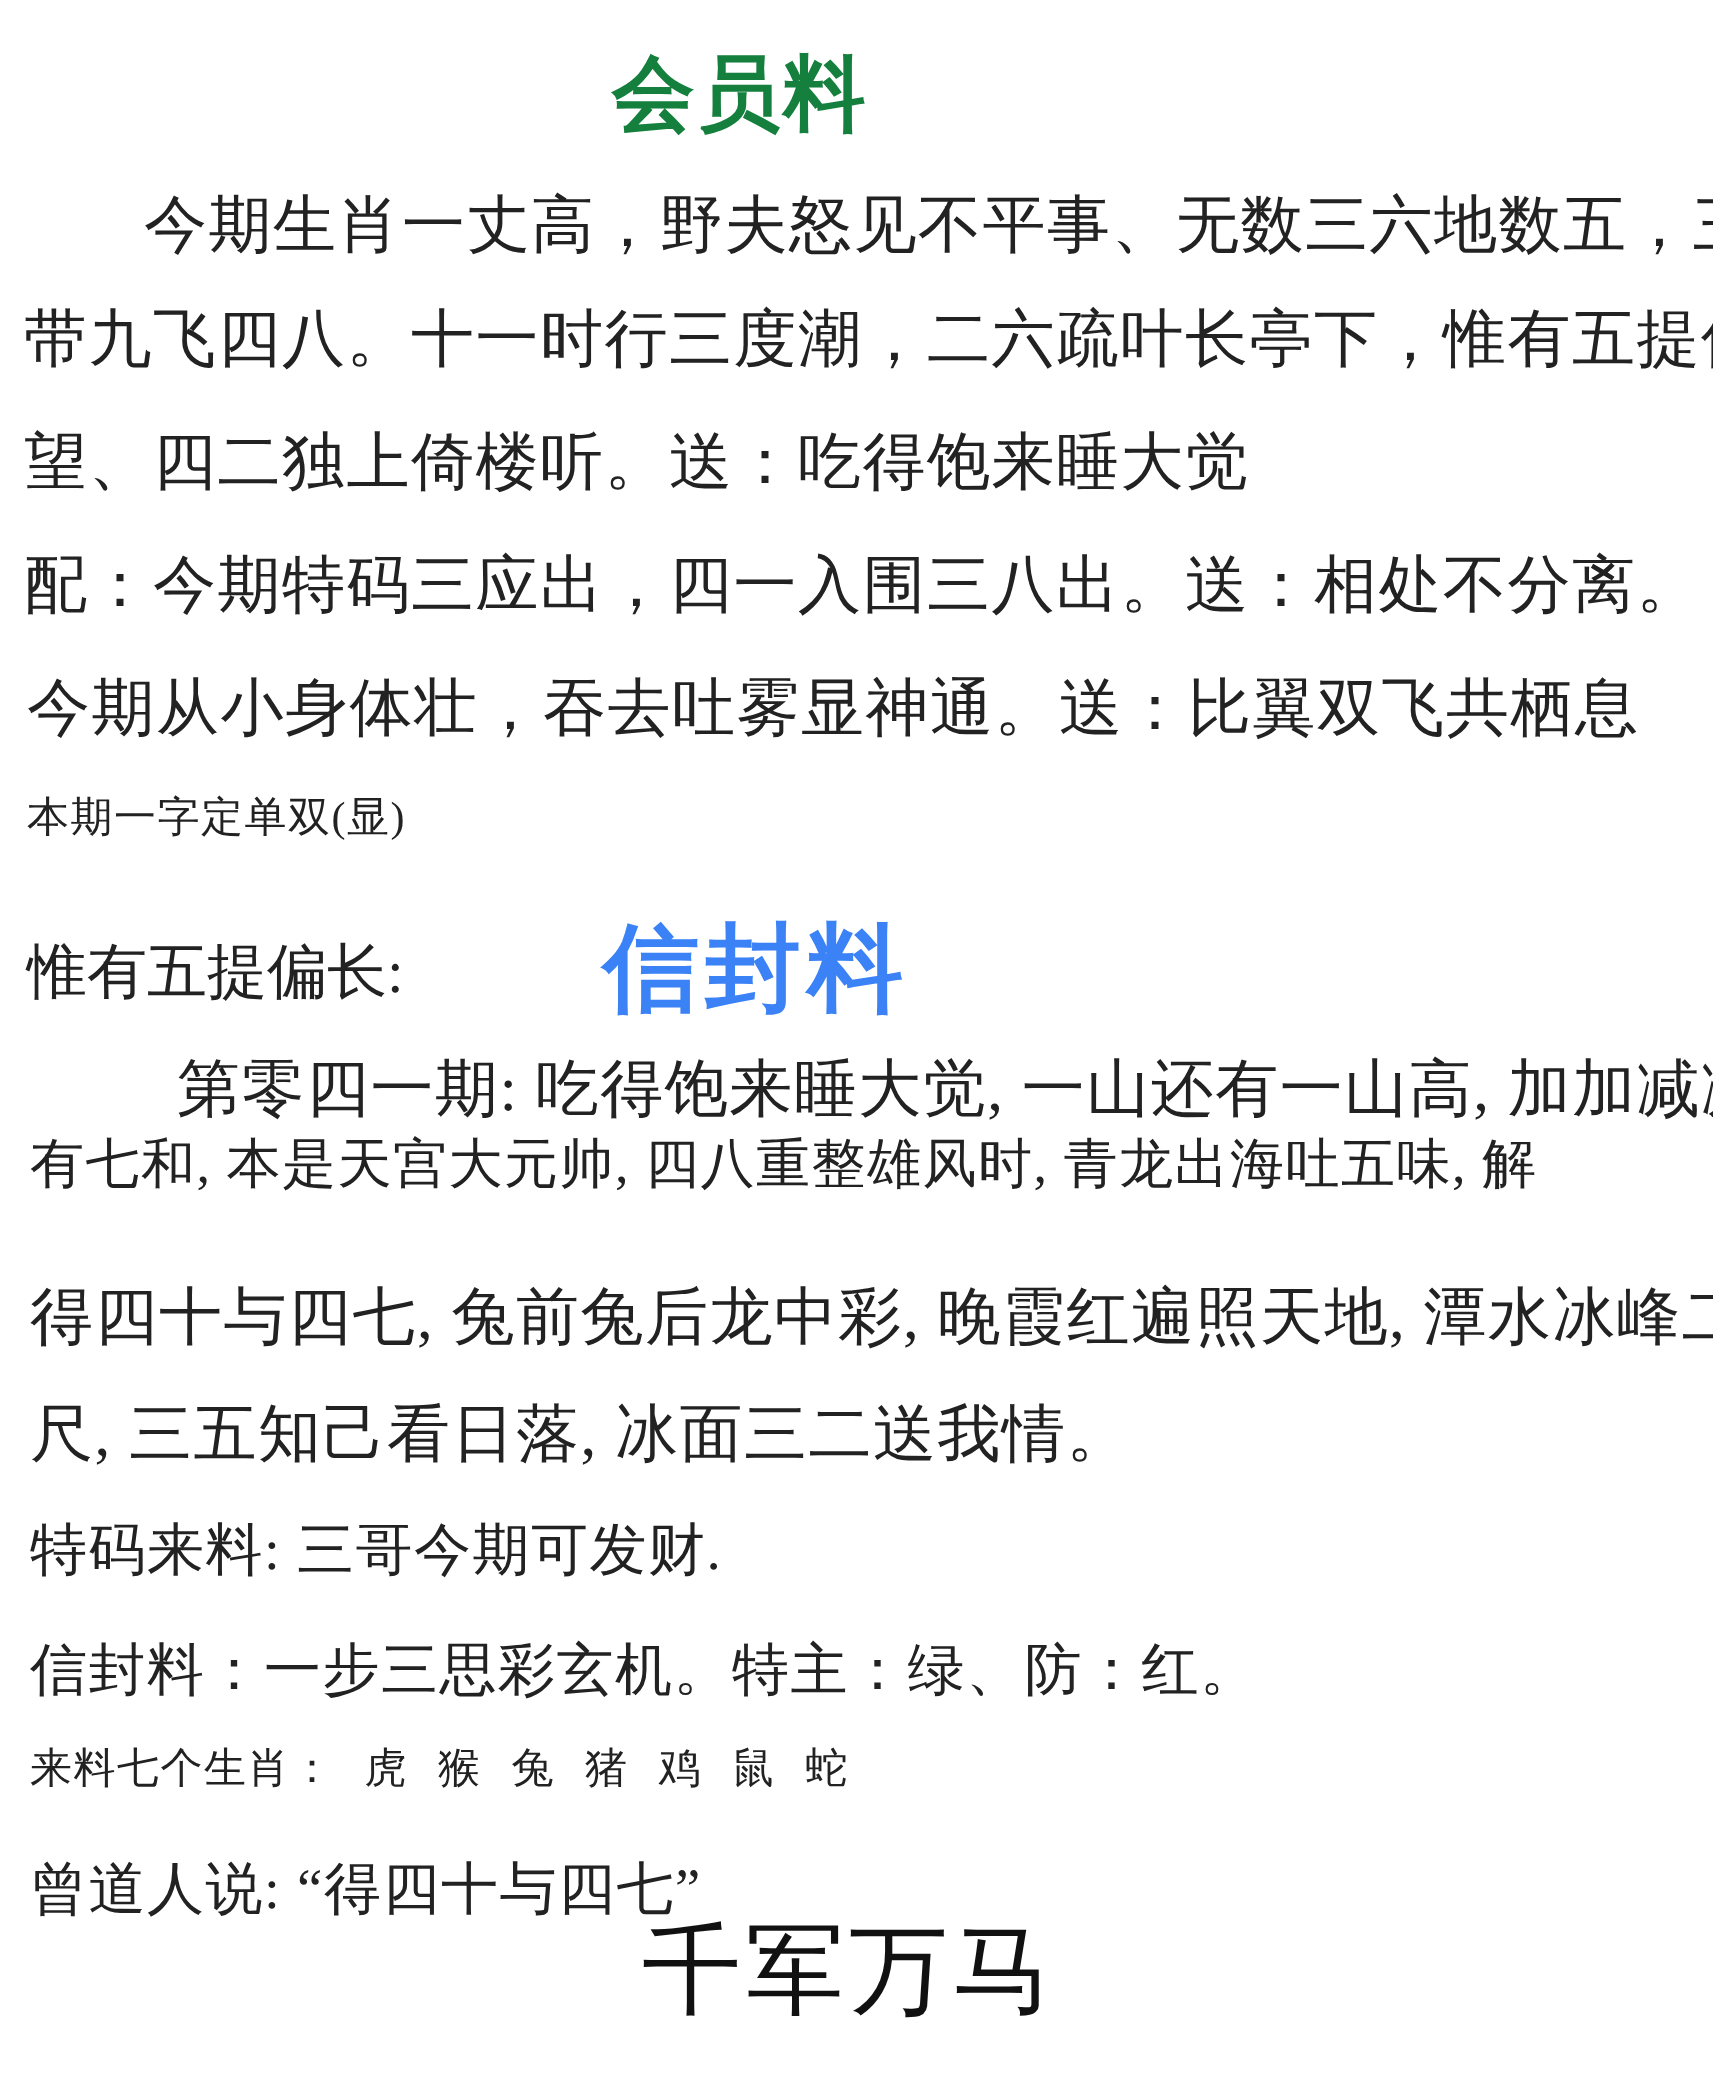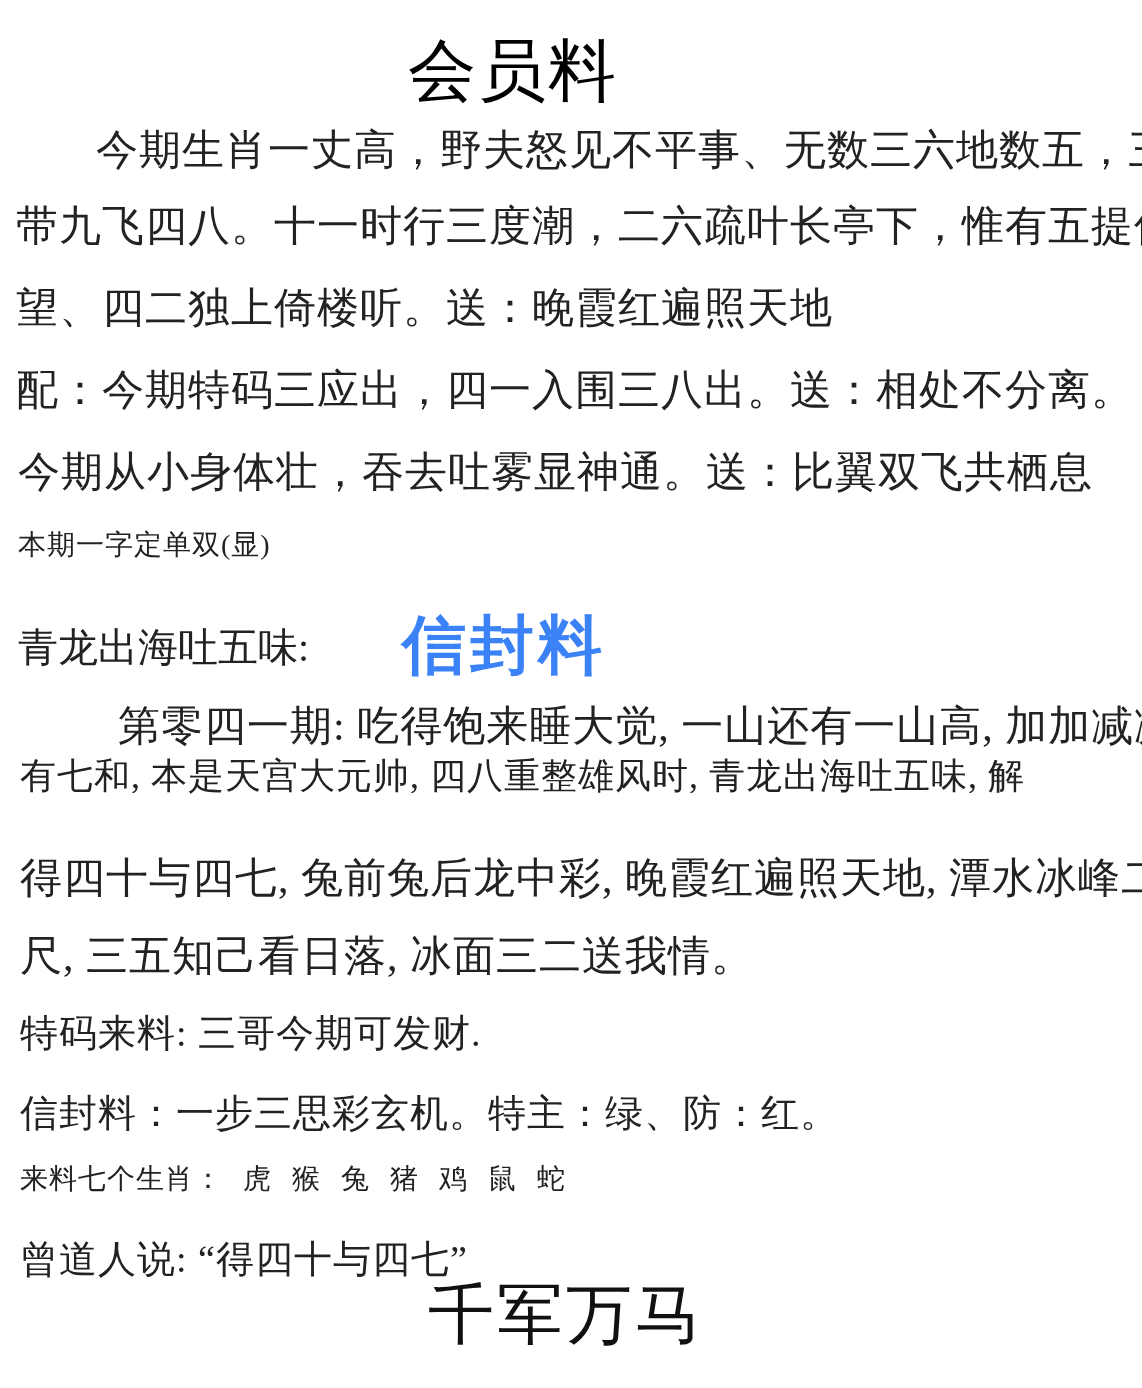--- a/index.html
+++ b/index.html
@@ -12,24 +12,24 @@
     width: 1142px;
     height: 1388px;
     background: #ffffff;
     overflow: hidden;
     font-family: "Liberation Serif", "DejaVu Serif", serif;
     color: #1c1c1c;
   }
   .abs { position: absolute; white-space: nowrap; }
 
   .doc-title {
-    font-size: 68px;
-    font-weight: 400;
+    font-size: 55px;
+    font-weight: 700;
     letter-spacing: 2px;
-    color: #000000;
+    color: #15803d;
   }
   .body-line {
     font-size: 42px;
     letter-spacing: 1px;
     color: #222222;
   }
   .fs-sm  { font-size: 36px; }
   .fs-md  { font-size: 38px; }
   .fs-md2 { font-size: 28px; }
 
@@ -62,26 +62,26 @@
 </style>
 </head>
 <body>
 
 <div class="page">
 
   <div class="abs doc-title" style="left:408px; top:26px;">会员料</div>
 
   <div class="abs body-line" style="left:96px;  top:122px;">今期生肖一丈高，野夫怒见不平事、无数三六地数五，三一</div>
   <div class="abs body-line" style="left:16px;  top:198px;">带九飞四八。十一时行三度潮，二六疏叶长亭下，惟有五提偏长</div>
-  <div class="abs body-line" style="left:16px;  top:280px;">望、四二独上倚楼听。送：晚霞红遍照天地</div>
+  <div class="abs body-line" style="left:16px;  top:280px;">望、四二独上倚楼听。送：吃得饱来睡大觉</div>
   <div class="abs body-line" style="left:16px;  top:362px;">配：今期特码三应出，四一入围三八出。送：相处不分离。</div>
   <div class="abs body-line" style="left:18px;  top:444px;">今期从小身体壮，吞去吐雾显神通。送：比翼双飞共栖息</div>
   <div class="abs body-line fs-md2" style="left:18px; top:526px;">本期一字定单双(显)</div>
 
-  <div class="abs intro-label" style="left:18px; top:620px;">青龙出海吐五味:</div>
+  <div class="abs intro-label" style="left:18px; top:620px;">惟有五提偏长:</div>
   <div class="abs envelope-title" style="left:402px; top:602px;">信封料</div>
 
   <div class="abs body-line" style="left:118px; top:698px;">第零四一期: 吃得饱来睡大觉, 一山还有一山高, 加加减减</div>
   <div class="abs body-line fs-sm" style="left:20px; top:752px;">有七和, 本是天宫大元帅, 四八重整雄风时, 青龙出海吐五味, 解</div>
   <div class="abs body-line" style="left:20px; top:850px;">得四十与四七, 兔前兔后龙中彩, 晚霞红遍照天地, 潭水冰峰二四</div>
   <div class="abs body-line" style="left:20px; top:928px;">尺, 三五知己看日落, 冰面三二送我情。</div>
   <div class="abs body-line fs-md" style="left:20px; top:1088px;">信封料：一步三思彩玄机。特主：绿、防：红。</div>
   <div class="abs body-line fs-md" style="left:20px; top:1008px;">特码来料: 三哥今期可发财.</div>
   <div class="abs body-line fs-md2 zodiac-line" style="left:20px; top:1160px;">来料七个生肖： 虎 猴 兔 猪 鸡 鼠 蛇</div>
   <div class="abs body-line fs-md" style="left:20px; top:1234px;">曾道人说: “得四十与四七”</div>

